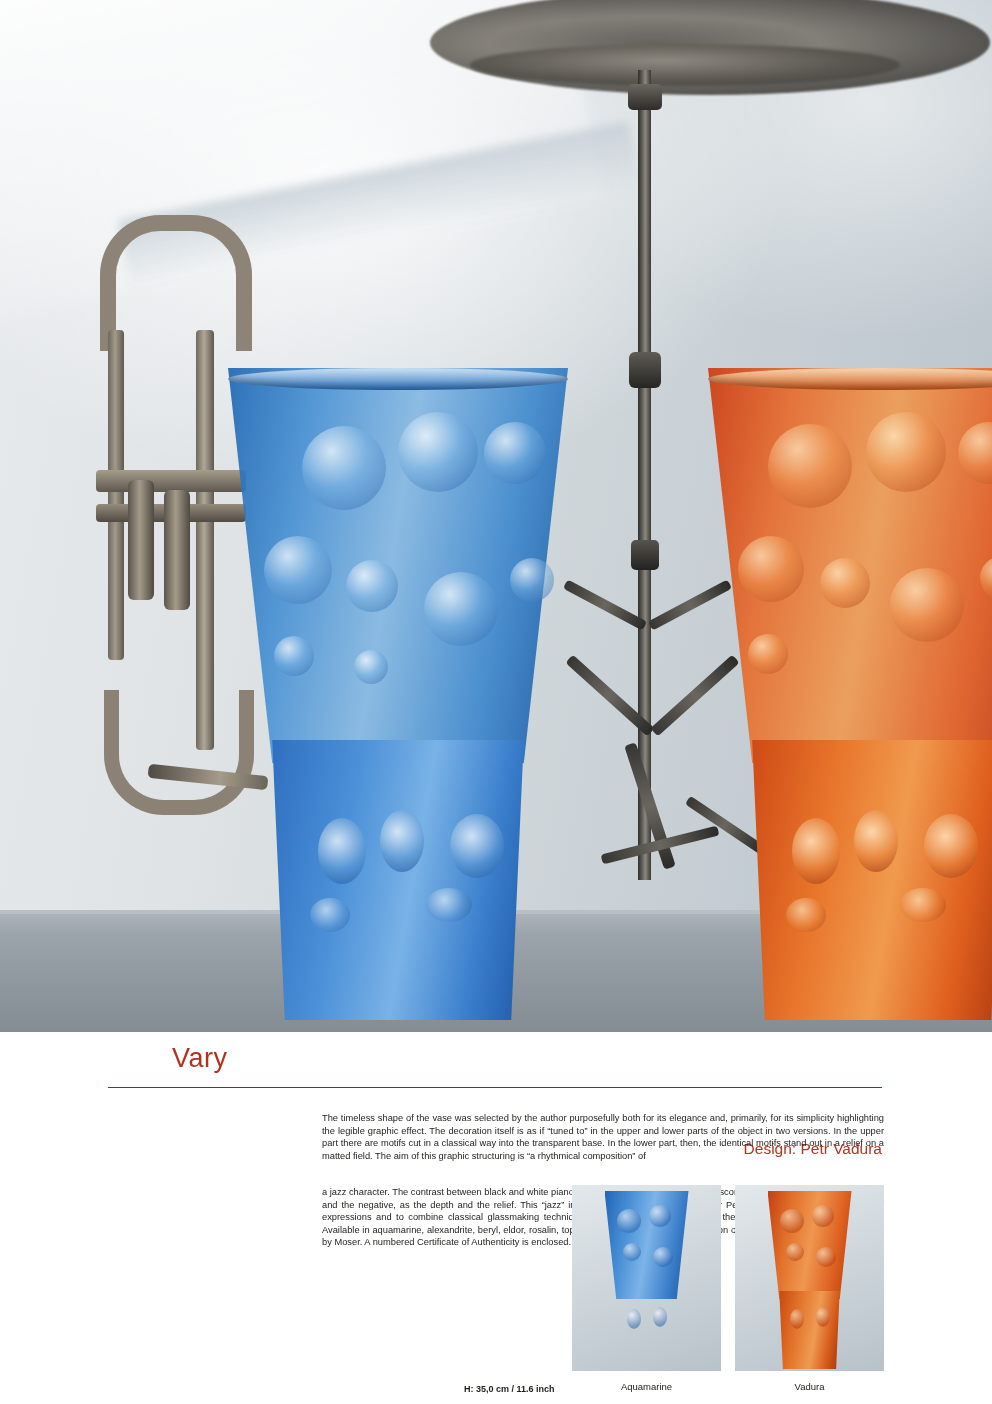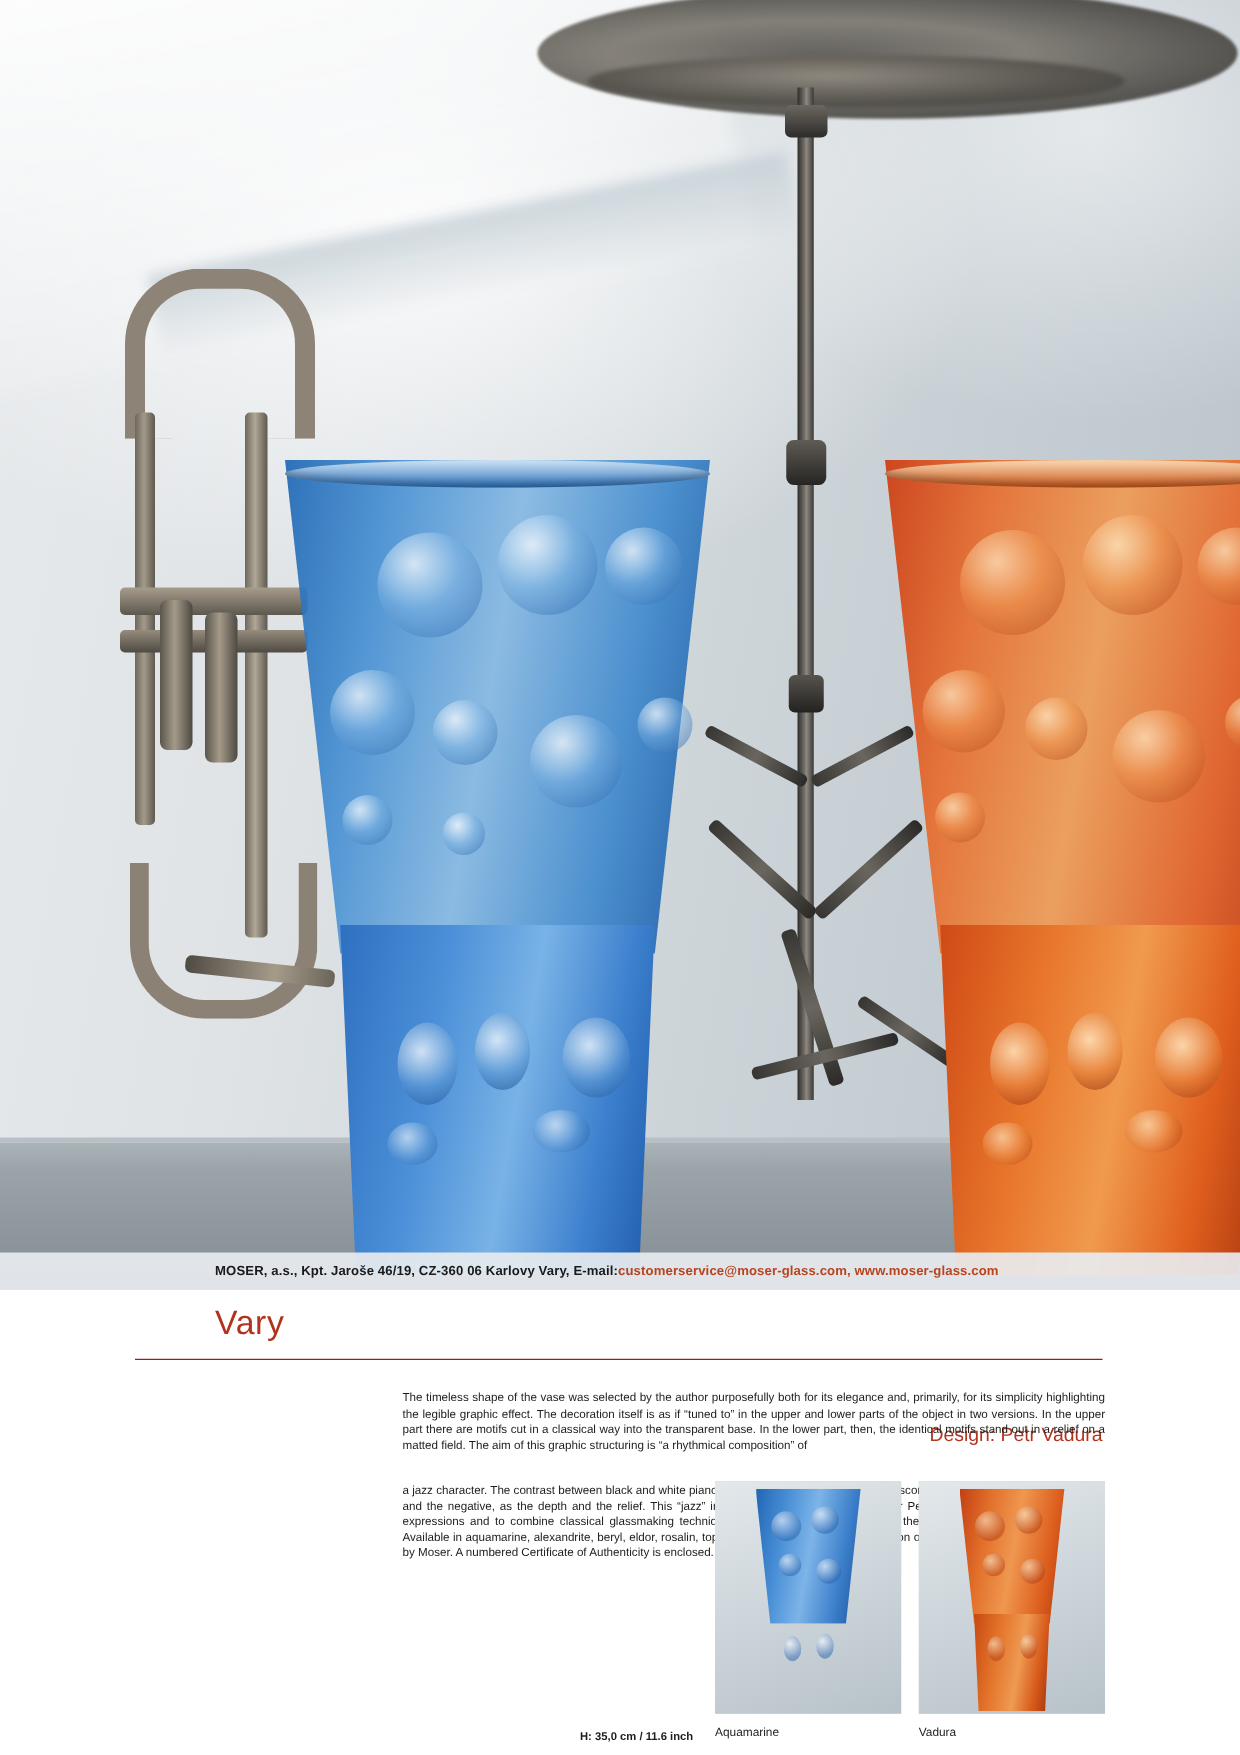--- a/index.html
+++ b/index.html
@@ -402,21 +402,21 @@
   .caption-row {
     position: absolute;
     left: 572px;
     top: 1381px;
     width: 312px;
     display: flex;
     gap: 14px;
   }
   .caption {
     width: 149px;
-    text-align: left;
+    text-align: center;
     font-size: 9.5px;
     color: #1d1d1b;
   }
 </style>
 </head>
 <body>
 
 <div class="photo">
   <div class="bg"></div>
   <div class="bg-soft"></div>
@@ -482,24 +482,20 @@
     <div class="dot" style="left:182px;top:200px;width:74px;height:74px;"></div>
     <div class="dot" style="left:272px;top:188px;width:44px;height:44px;"></div>
     <div class="dot" style="left:40px;top:266px;width:40px;height:40px;"></div>
     <div class="dot hole" style="left:84px;top:450px;width:48px;height:66px;border-radius:50%;"></div>
     <div class="dot hole" style="left:146px;top:442px;width:44px;height:62px;border-radius:50%;"></div>
     <div class="dot hole" style="left:216px;top:446px;width:54px;height:64px;border-radius:50%;"></div>
     <div class="dot hole" style="left:78px;top:530px;width:40px;height:34px;border-radius:50%;opacity:.8;"></div>
     <div class="dot hole" style="left:192px;top:520px;width:46px;height:34px;border-radius:50%;opacity:.8;"></div>
   </div>
 
-  <div class="credit">
-    <span>MOSER, a.s., Kpt. Jaroše 46/19, CZ-360 06 Karlovy Vary, E-mail: </span>
-      <span class="mail">customerservice@moser-glass.com, www.moser-glass.com</span>
-  </div>
 </div>
 
 <div class="title">Vary</div>
 <div class="rule"></div>
 <div class="designer">Design: Petr Vadura</div>
 
 <div class="body-text">The timeless shape of the vase was selected by the author purposefully both for its elegance and, primarily, for its simplicity highlighting the legible graphic effect. The decoration itself is as if “tuned to” in the upper and lower parts of the object in two versions. In the upper part there are motifs cut in a classical way into the transparent base. In the lower part, then, the identical motifs stand out in a relief on a matted field. The aim of this graphic structuring is “a rhythmical composition” of</div>
 <div class="body-text narrow" style="top:1186px;">a jazz character. The contrast between black and white piano stops and round notes cast on the score is symbolized here as the positive and the negative, as the depth and the relief. This “jazz” improvisation is certainly a guise for Petr Vadura to use original means of expressions and to combine classical glassmaking techniques in their new modifications on the sophisticated elegant back round. Available in aquamarine, alexandrite, beryl, eldor, rosalin, topaz and clear glass in a limited edition of 50 pieces, signed by the artist and by Moser. A numbered Certificate of Authenticity is enclosed.</div>
 
 <div class="dim">H: 35,0 cm / 11.6 inch</div>

